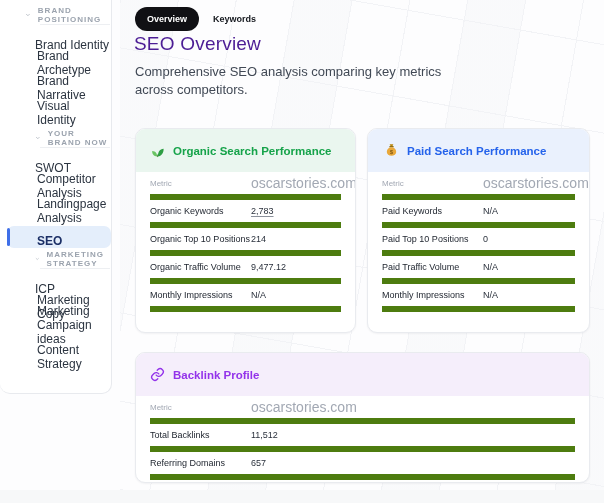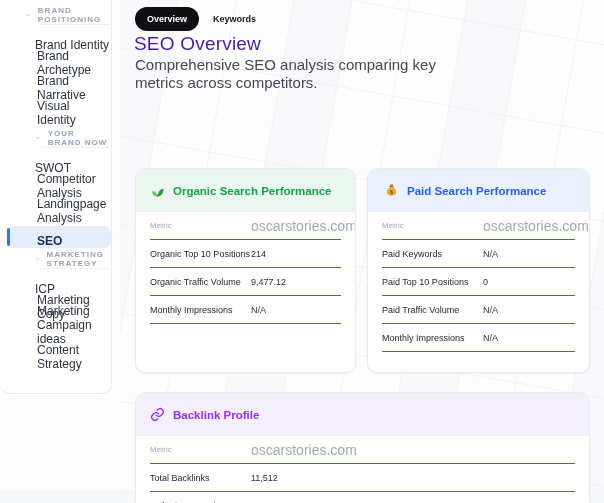--- a/index.html
+++ b/index.html
@@ -31,39 +31,39 @@
   .mt2 { margin-top:2px;padding-left:35px; }
 
   
   .tabs { position:absolute; left:135px; top:7px; display:flex; align-items:center; gap:2px; z-index:2; }
   .tab { border:none; background:transparent; font-family:inherit; font-size:9px; font-weight:600;
     color:#15181e; padding:7px 12px; cursor:pointer; }
   .tab.active { background:#101014; color:#fff; border-radius:14px; }
 
   .page-title { position:absolute; left:134px; top:33px; font-size:19px; font-weight:400;
     color:#4c1d95; letter-spacing:.2px; z-index:2; }
-  .page-desc { position:absolute; left:135px; top:56px; width:332px; font-size:15px;
+  .page-desc { position:absolute; left:135px; top:63px; width:332px; font-size:13px;
     line-height:17.5px; color:#414955; z-index:2; }
 
   
   .card { position:absolute; background:#fff; border:1px solid #e9ebef; border-radius:10px;
-    box-shadow:0 1px 2px rgba(16,24,40,.05); z-index:2; overflow:hidden;margin-top:40px; }
+    box-shadow:0 1px 2px rgba(16,24,40,.05); z-index:2; overflow:hidden; }
   .card-organic  { left:135px; top:128px; width:221px; height:205px; }
   .card-paid     { left:367px; top:128px; width:223px; height:205px; }
   .card-backlink { left:135px; top:352px; width:455px; height:131px; }
 
   .card-header { display:flex; align-items:center; gap:8px; height:43px; padding:0 14px; }
   .card-header h2 { font-size:11.5px; font-weight:700; }
   .card-organic  .card-header { background:#eaf6ef; }  .card-organic  h2 { color:#16a34a; }
   .card-paid     .card-header { background:#eaf1fd;padding-left:16px; }  .card-paid     h2 { color:#2563eb; }
   .card-backlink .card-header { background:#f5eefb; }  .card-backlink h2 { color:#9333ea; }
   .card-header svg { flex:none; }
 
   .table { padding:0 14px; }
-  .thead, .trow { display:flex; align-items:center; border-bottom:1px solid #4d7c0f; }
+  .thead, .trow { display:flex; align-items:center; border-bottom:6px solid #4d7c0f; }
   .thead { height:28px; }
   .trow  { height:28px; }
   .thead span { font-size:14px; color:#a2a8b3; }
   .metric { width:101px; flex:none; font-size:9px; font-weight:500; color:#1c222c; }
   .thead .metric { font-weight:400; color:#a2a8b3; font-size:8px; }
   .value { font-size:9px; color:#2a313c; }
   .value.u { text-decoration:underline; text-underline-offset:2px; text-decoration-color:#8b919b; }
 
   .footer-strip { position:absolute; left:0; top:490px; width:604px; height:13px; background:#f7f8f9; z-index:1; }
 </style>
@@ -149,20 +149,24 @@
         <path d="M11.2 21.5c.2-5-1.8-8.3-7.7-8.8-.3 5 2.6 8.4 7.7 8.8z" fill="#69c462"></path>
         <path d="M12.8 21.5c-.3-7 2.5-11.6 9-12.3.2 6.8-3.6 11.6-9 12.3z" fill="#2e9e44"></path>
         <line x1="12" y1="22.5" x2="12" y2="18.5" stroke="#4c8b3f" stroke-width="1.4"></line>
       </svg>
       <h2>Organic Search Performance</h2>
     </header>
     <div class="table">
       <div class="thead">
         <span class="metric">Metric</span>
         <span>oscarstories.com</span>
+      </div>
+      <div class="trow">
+        <span class="metric">Organic Keywords</span>
+        <span class="value u">2,783</span>
       </div>
       <div class="trow">
         <span class="metric">Organic Top 10 Positions</span>
         <span class="value">214</span>
       </div>
       <div class="trow">
         <span class="metric">Organic Traffic Volume</span>
         <span class="value">9,477.12</span>
       </div>
       <div class="trow">

